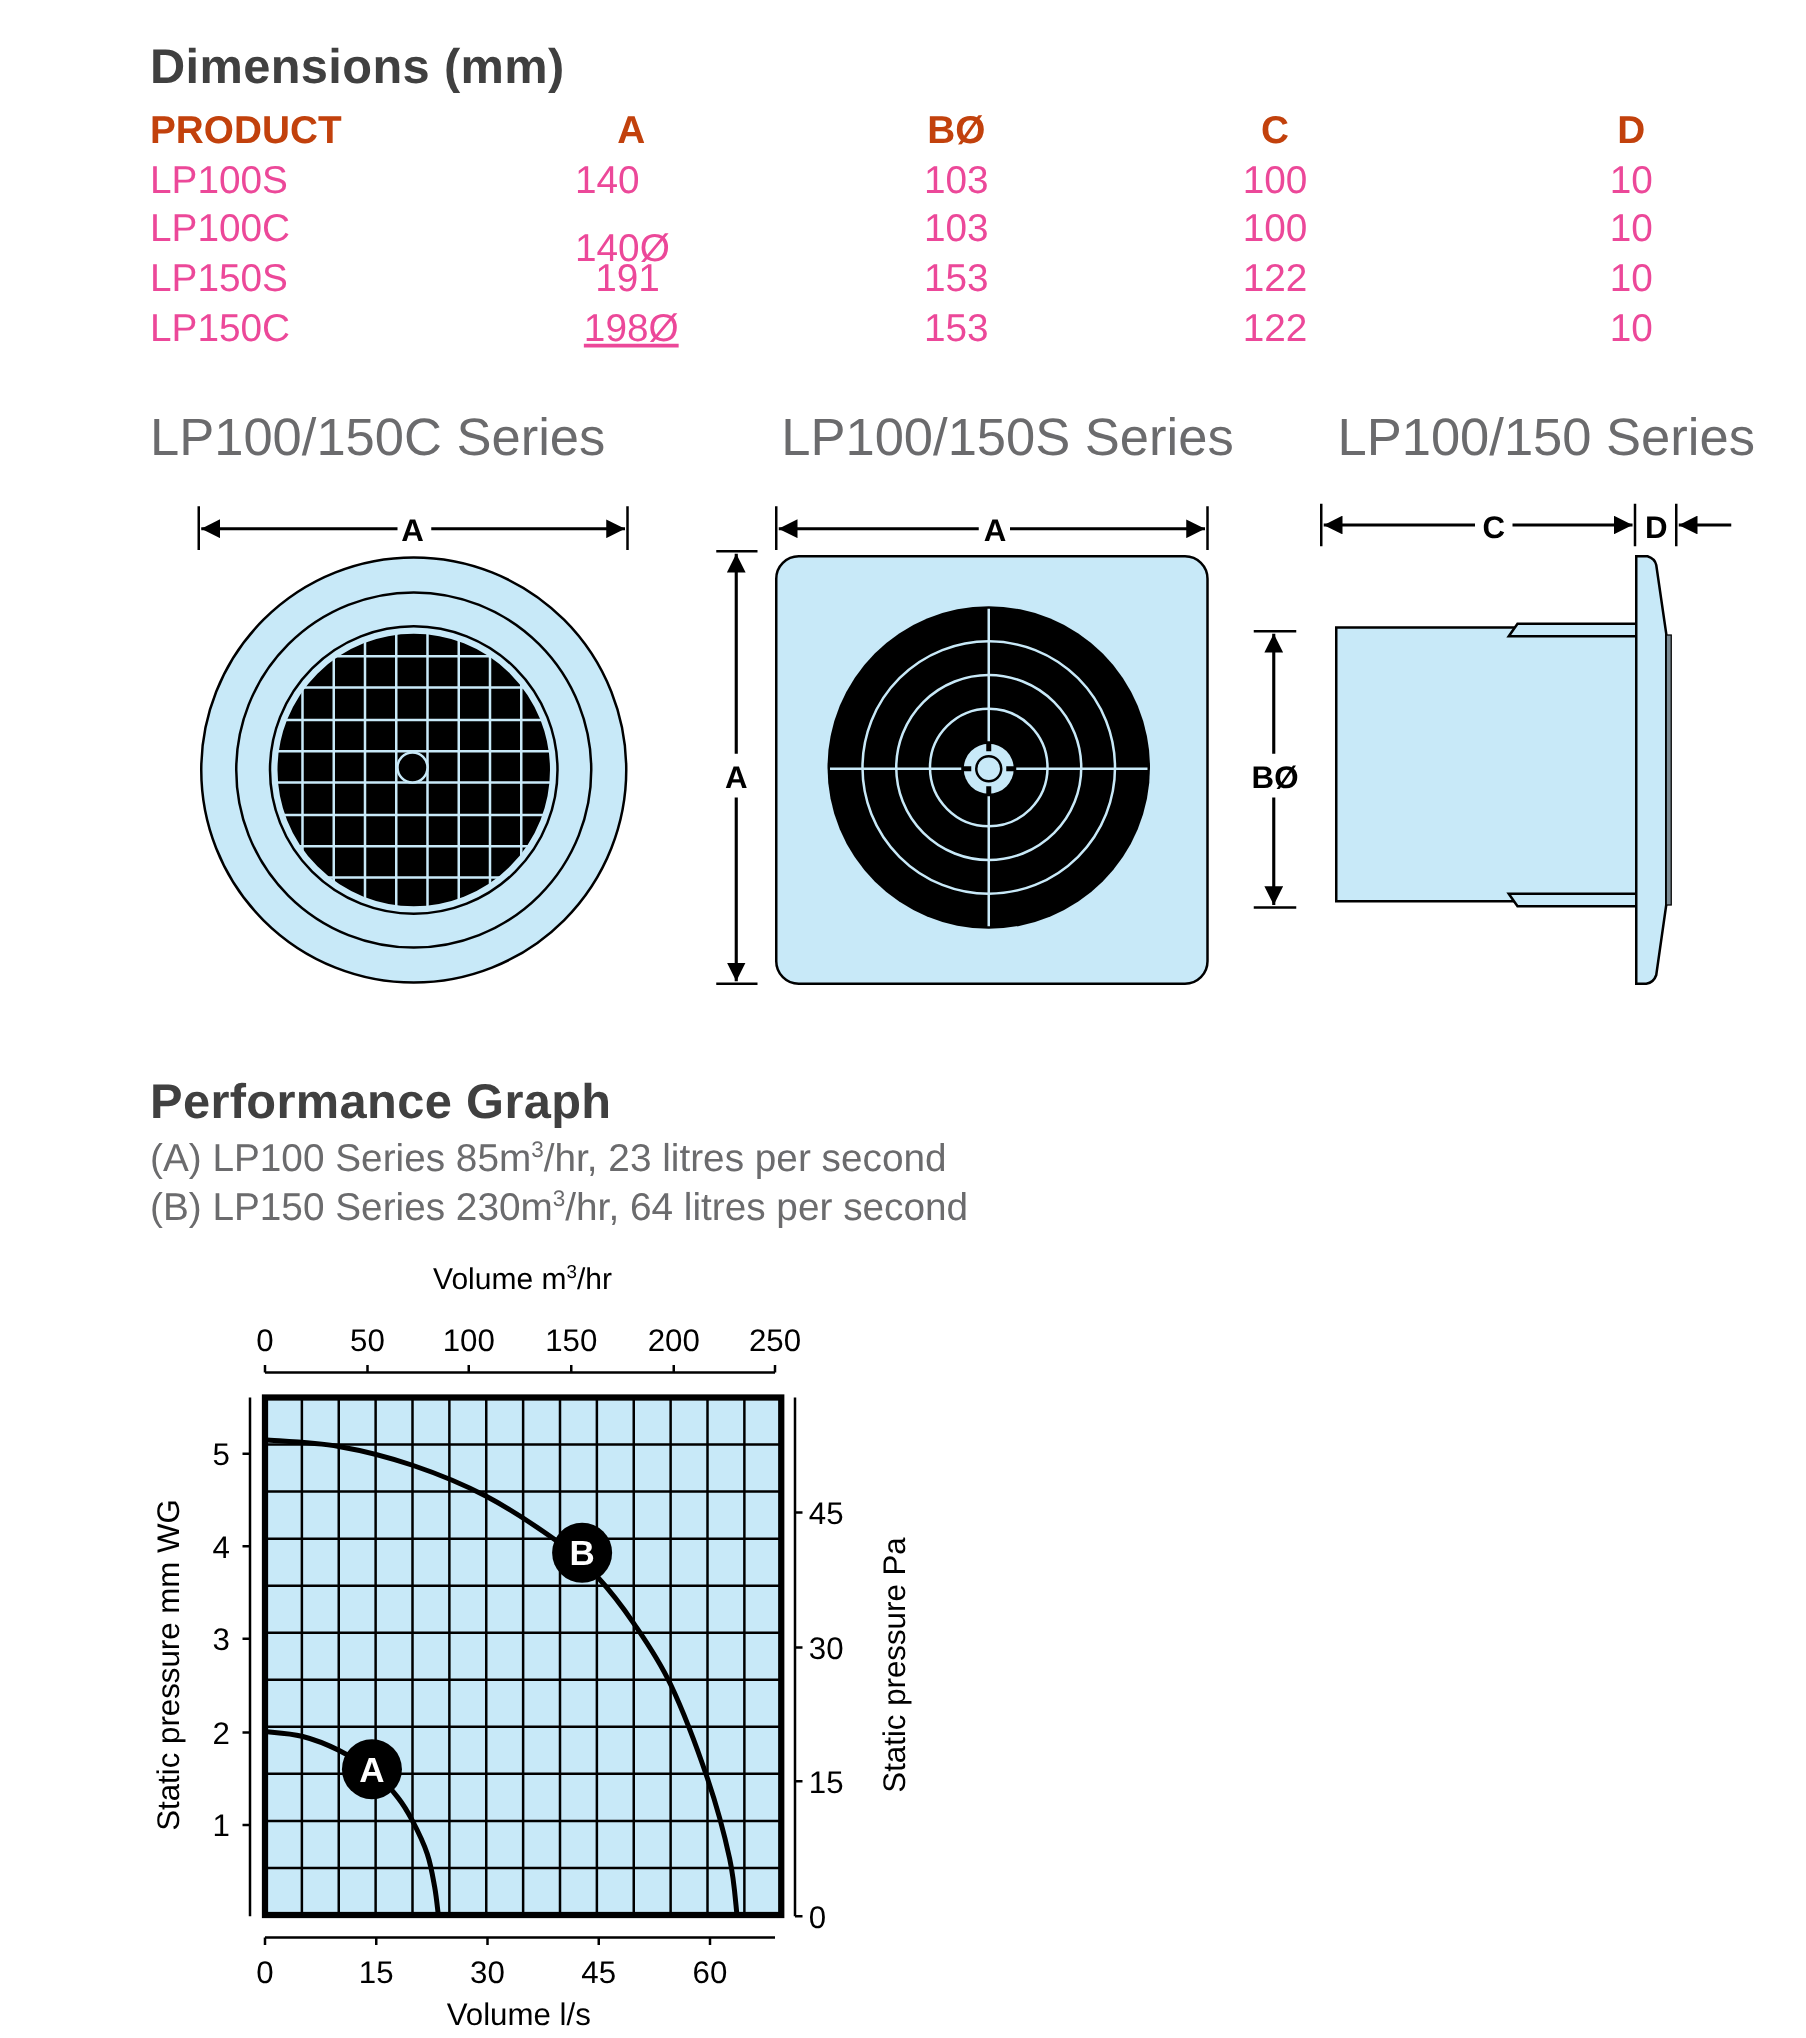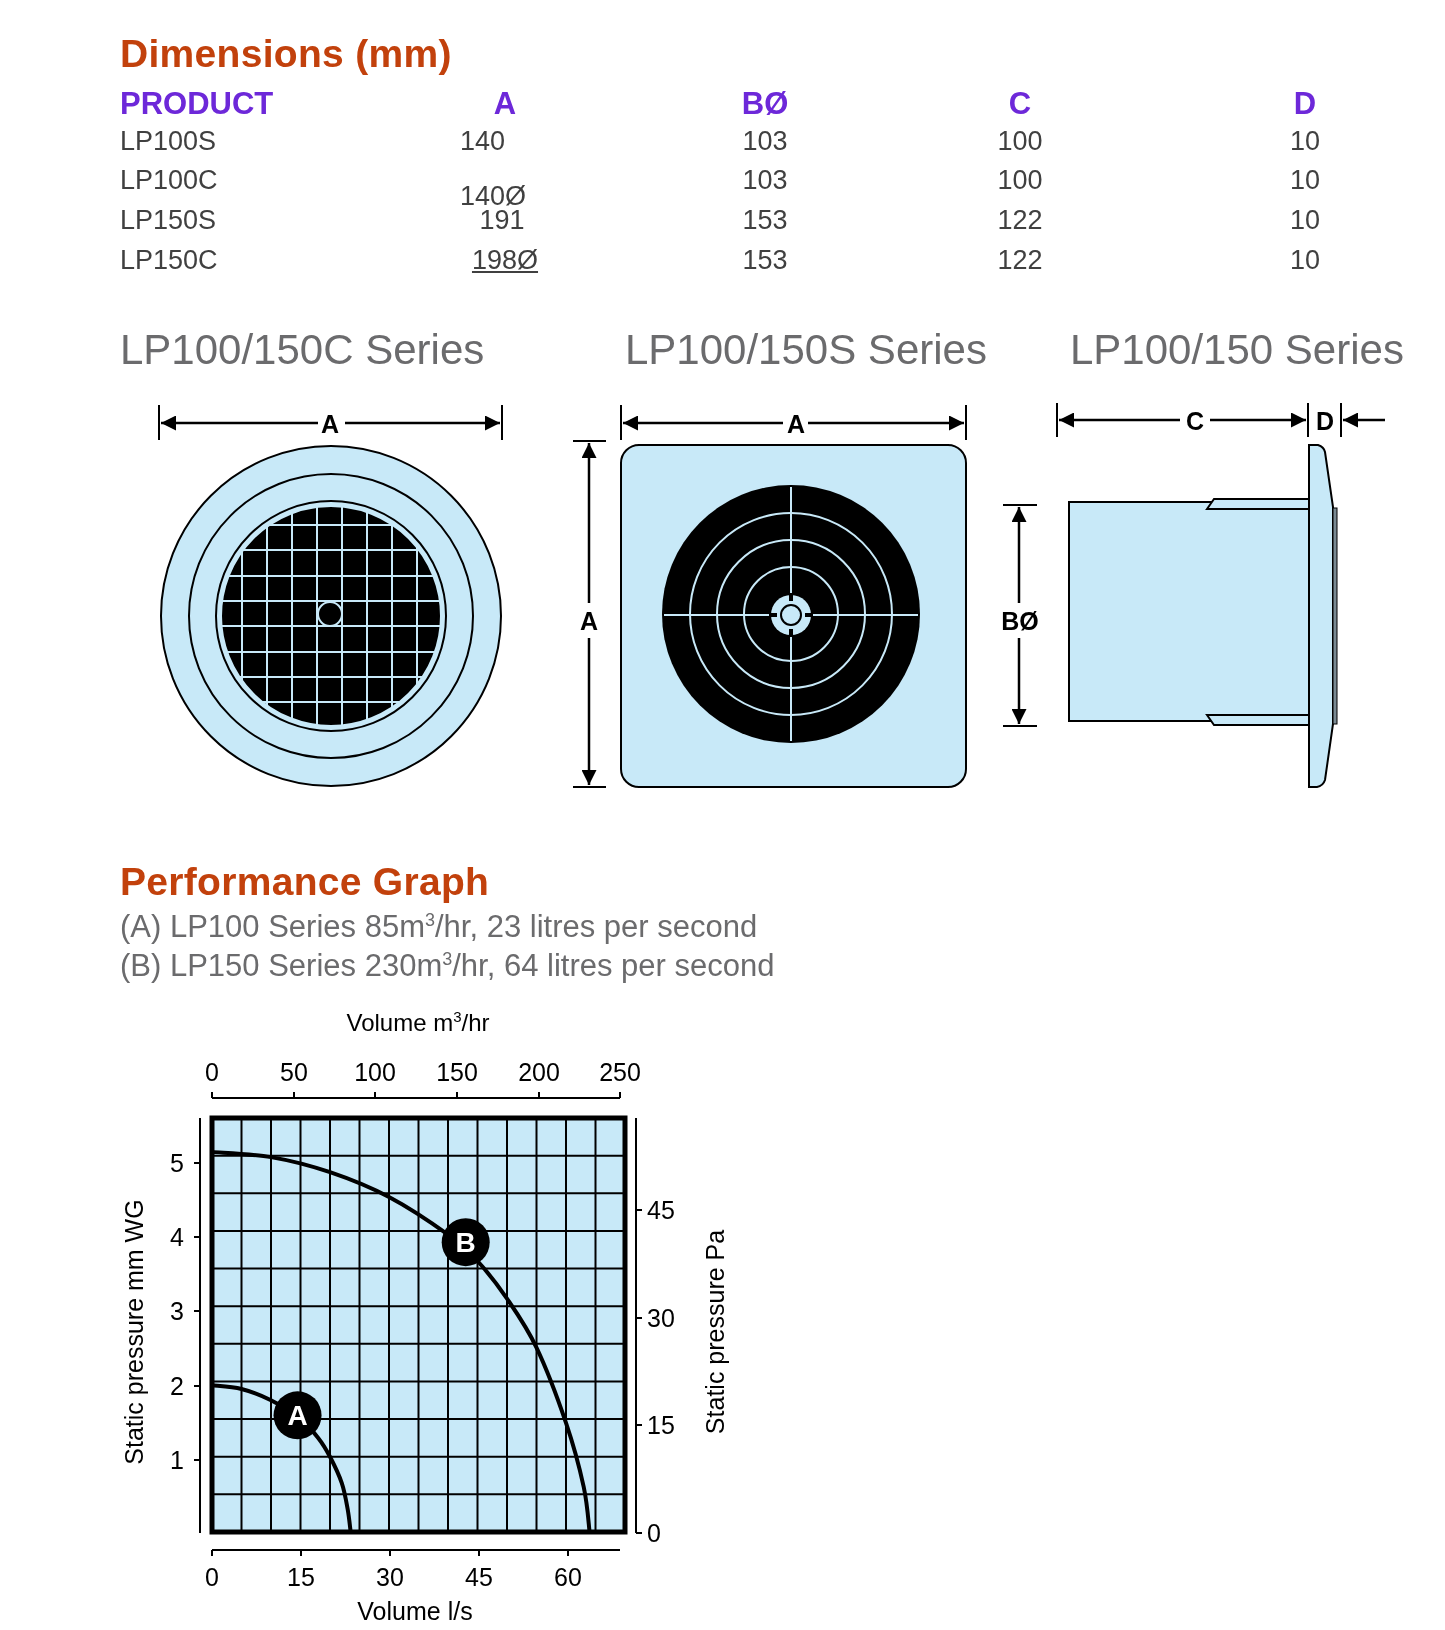--- a/index.html
+++ b/index.html
@@ -1,20 +1,20 @@
 <!DOCTYPE html>
 <html><head>
 <meta charset="utf-8">
 <style>
   html, body { margin: 0; padding: 0; background: #ffffff; }
   body { width: 1445px; height: 1630px; position: relative; font-family: "Liberation Sans", sans-serif; overflow: hidden; }
   .abs { position: absolute; }
-  .h1 { color: #c2410c; font-weight: bold; font-size: 39px; letter-spacing: 0.3px; }
-  .tbl-head { font-weight: bold; font-size: 31px; color: #6d28d9; }
-  .tbl-cell { font-size: 27px; color: #404040; }
+  .h1 { color: #404040; font-weight: bold; font-size: 39px; letter-spacing: 0.3px; }
+  .tbl-head { font-weight: bold; font-size: 31px; color: #c2410c; }
+  .tbl-cell { font-size: 31px; color: #ec4899; }
   .series-label { font-size: 42px; color: #6b6b6d; }
   .sub { font-size: 31px; color: #6b6b6d; }
   svg text { font-family: "Liberation Sans", sans-serif; }
 </style>
 </head>
 <body>
 
 <div class="abs h1" style="left:120px; top:32px;">Dimensions (mm)</div>
 
 <div>

